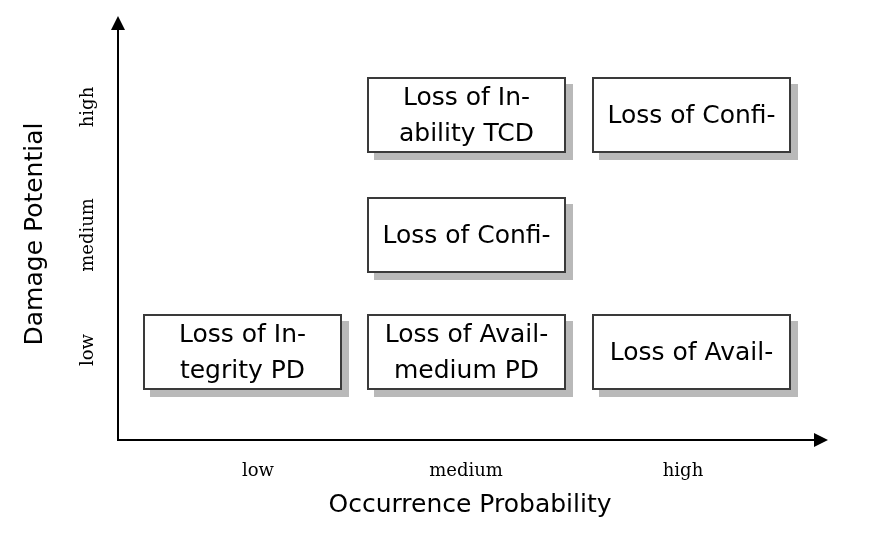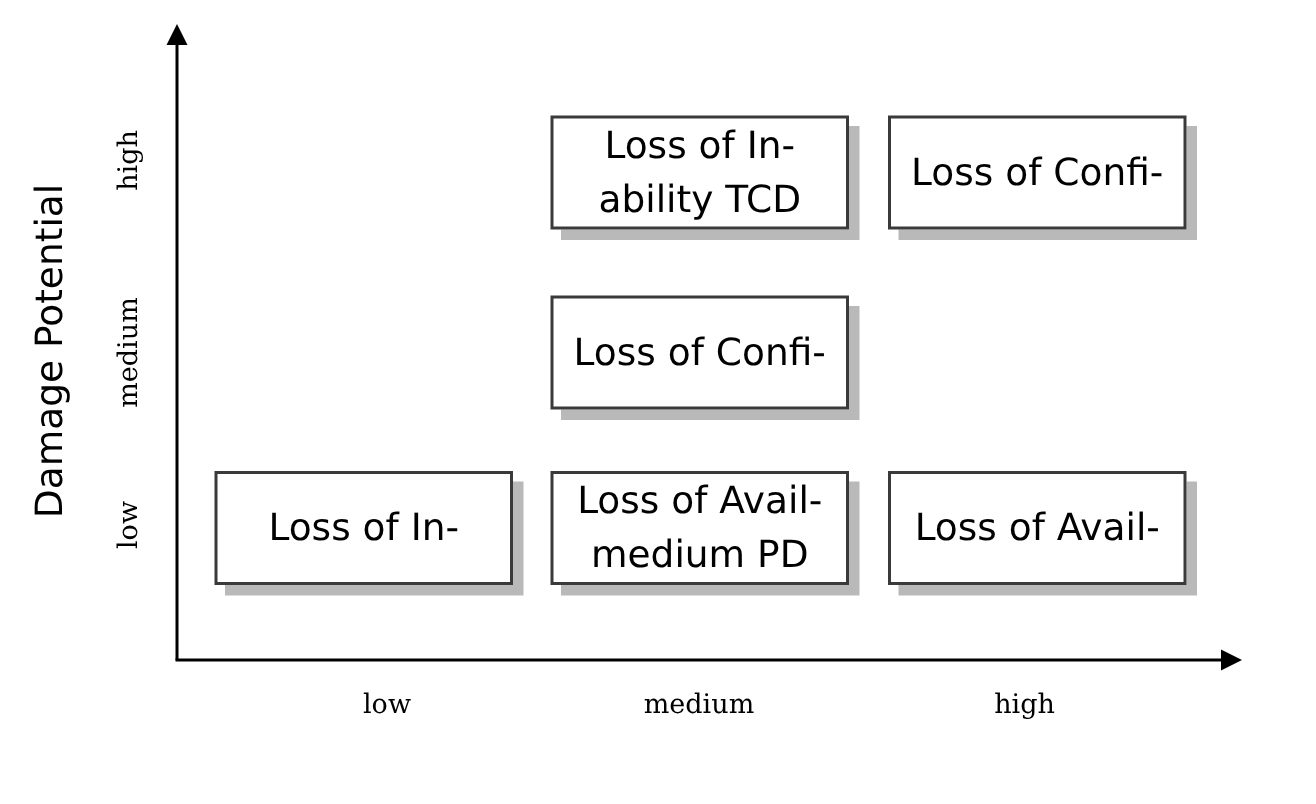--- a/index.html
+++ b/index.html
@@ -130,36 +130,38 @@
   <div class="axis-title" id="y-axis-title">Damage Potential</div>
 
   <div class="tick-label tick-y" style="left:86px; top:350px;">low</div>
   <div class="tick-label tick-y" style="left:86px; top:235px;">medium</div>
   <div class="tick-label tick-y" style="left:86px; top:107px;">high</div>
 
   <div class="tick-label tick-x" style="left:258px; top:459px;">low</div>
   <div class="tick-label tick-x" style="left:466px; top:459px;">medium</div>
   <div class="tick-label tick-x" style="left:683px; top:459px;">high</div>
 
+  <div class="axis-title" id="x-axis-title">Occurrence Probability</div>
 
   <div class="risk-box" style="left:367px; top:77px; width:199px; height:76px;">
     <span class="line">Loss of In-</span>
     <span class="line">ability TCD</span>
   </div>
 
   <div class="risk-box" style="left:592px; top:77px; width:199px; height:76px;">
     <span class="line">Loss of Confi-</span>
   </div>
 
   <div class="risk-box" style="left:367px; top:197px; width:199px; height:76px;">
     <span class="line">Loss of Confi-</span>
   </div>
 
   <div class="risk-box" style="left:143px; top:314px; width:199px; height:76px;">
     <span class="line">Loss of In-</span>
+    <span class="line">tegrity PD</span>
   </div>
 
   <div class="risk-box" style="left:367px; top:314px; width:199px; height:76px;">
     <span class="line">Loss of Avail-</span>
     <span class="line">medium PD</span>
   </div>
 
   <div class="risk-box" style="left:592px; top:314px; width:199px; height:76px;">
     <span class="line">Loss of Avail-</span>
   </div>

